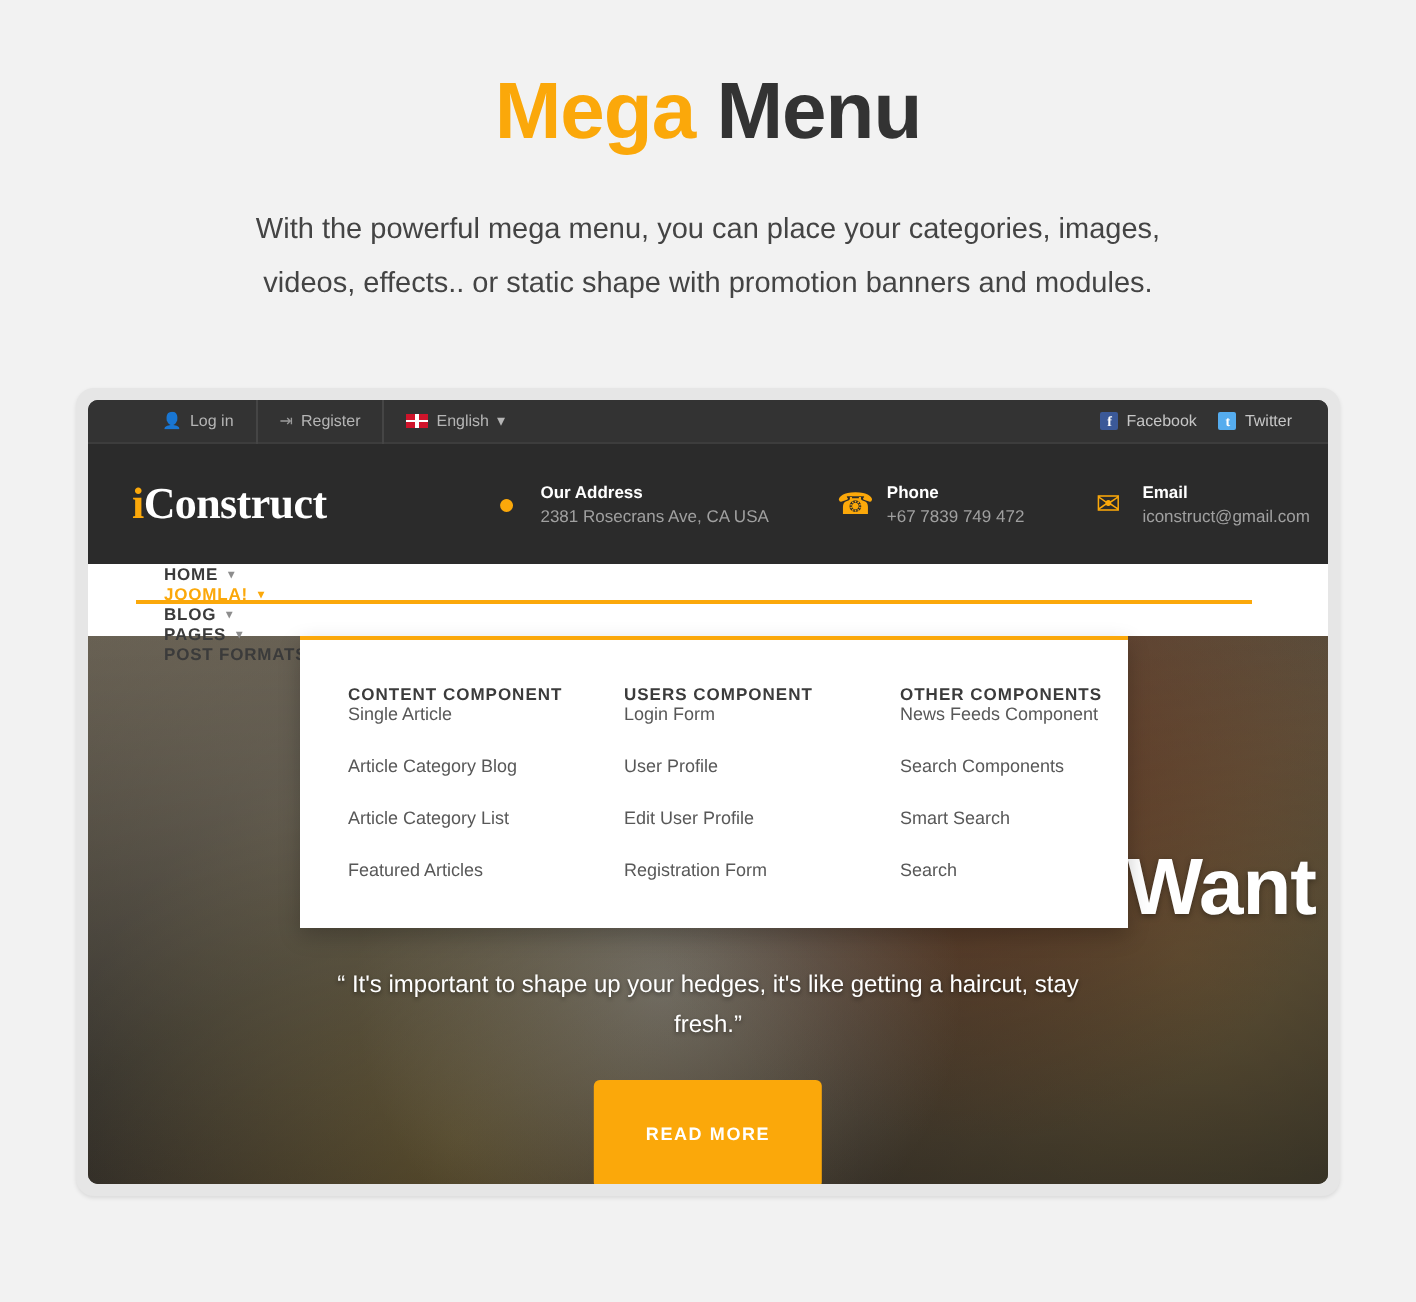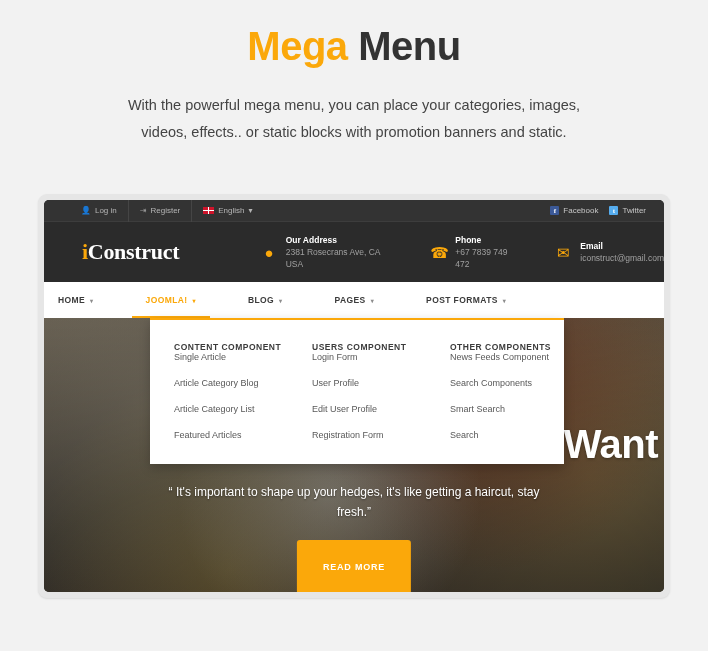--- a/index.html
+++ b/index.html
@@ -16,21 +16,21 @@
 
   
   .intro {
     text-align: center;
     padding-top: 22px;
   }
   .page-title {
     font-size: 40px;
     font-weight: bold;
     letter-spacing: -0.5px;
-    margin: 0;
+    margin: 10px;
     line-height: 1.2;
   }
   .title-accent { color: #fba80a; }
   .title-rest { color: #333333; }
 
   .subtitle {
     margin: 22px auto 0;
     width: 520px;
     font-size: 14.5px;
     line-height: 1.85;
@@ -117,21 +117,21 @@
     display: inline-block;
   }
   .mini-ico { font-size: 8px; color: #9a9a9a; }
 
   
   .header {
     height: 60px;
     background: #2b2b2b;
     display: flex;
     align-items: center;
-    padding-left: 38px;
+    padding-left: 22px;
     box-sizing: border-box;
   }
   .logo {
     font-family: "Liberation Serif", serif;
     font-size: 22px;
     font-weight: bold;
     letter-spacing: -0.3px;
     cursor: pointer;
   }
   .logo .i { color: #fba80a; }
@@ -166,24 +166,25 @@
     color: #a0a0a0;
     line-height: 1.45;
   }
 
   
   .navbar {
     height: 36px;
     background: #ffffff;
     display: flex;
     align-items: stretch;
-    padding-left: 14px;
+    padding-left: 38px;
     box-sizing: border-box;
     position: relative;
     z-index: 5;
+    flex-direction: column;
   }
   .nav-item {
     display: flex;
     align-items: center;
     gap: 5px;
     font-size: 8.5px;
     font-weight: bold;
     letter-spacing: 0.4px;
     color: #3b3b3b;
     padding: 0 30px 0 0;
@@ -302,21 +303,21 @@
 </style>
 </head>
 <body>
 
 <div class="intro">
   <h1 class="page-title">
     <span class="title-accent">Mega</span><span class="title-rest"> Menu</span>
   </h1>
   <p class="subtitle">
     <span>With the powerful mega menu, you can place your categories, images,</span><br>
-    <span>videos, effects.. or static blocks with promotion banners and static.</span>
+    <span>videos, effects.. or static shape with promotion banners and modules.</span>
   </p>
 </div>
 
 <div class="mockup-frame">
   <div class="mockup">
 
     <div class="topbar">
       <div class="topbar-left">
         <div class="topbar-item">
           <span class="mini-ico">👤</span>

